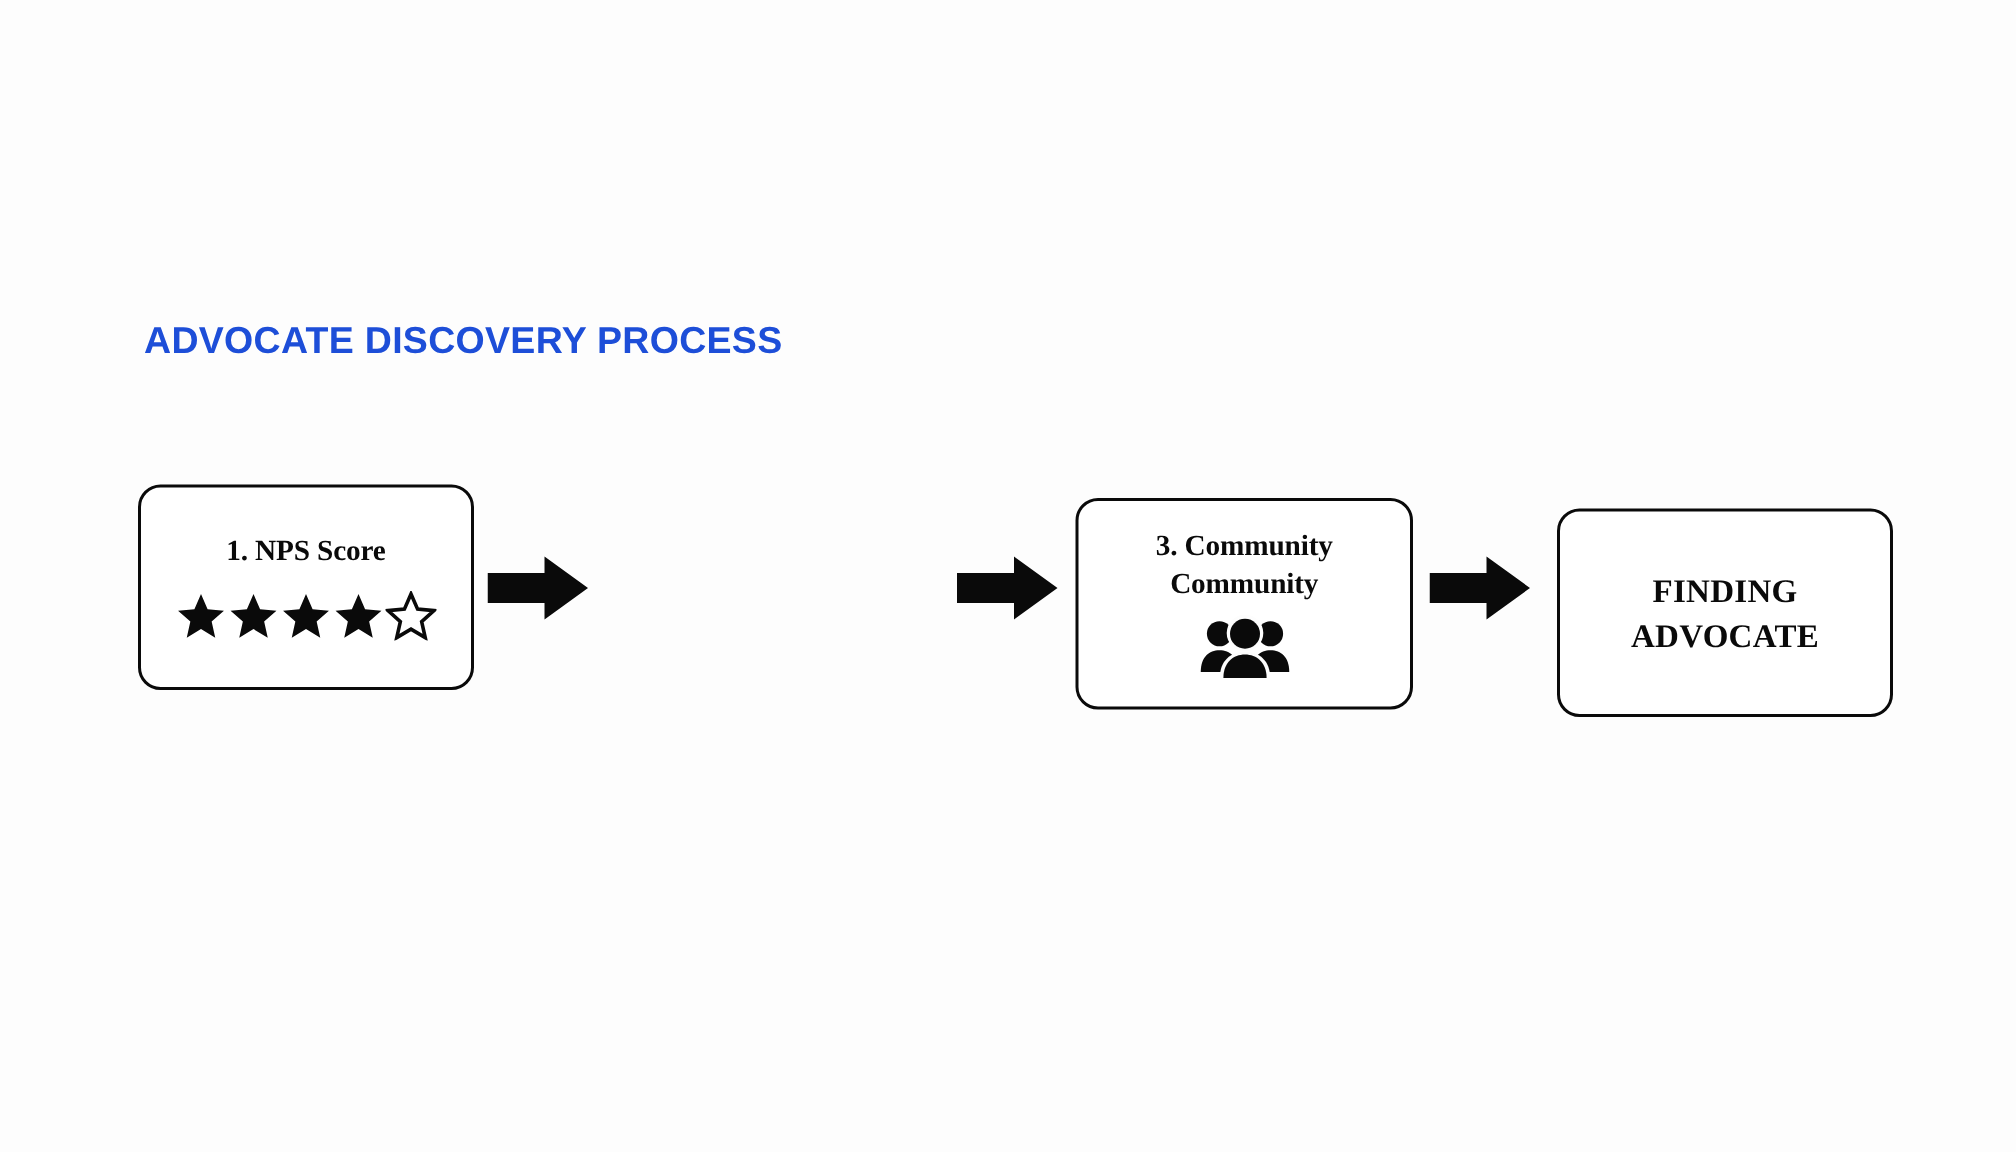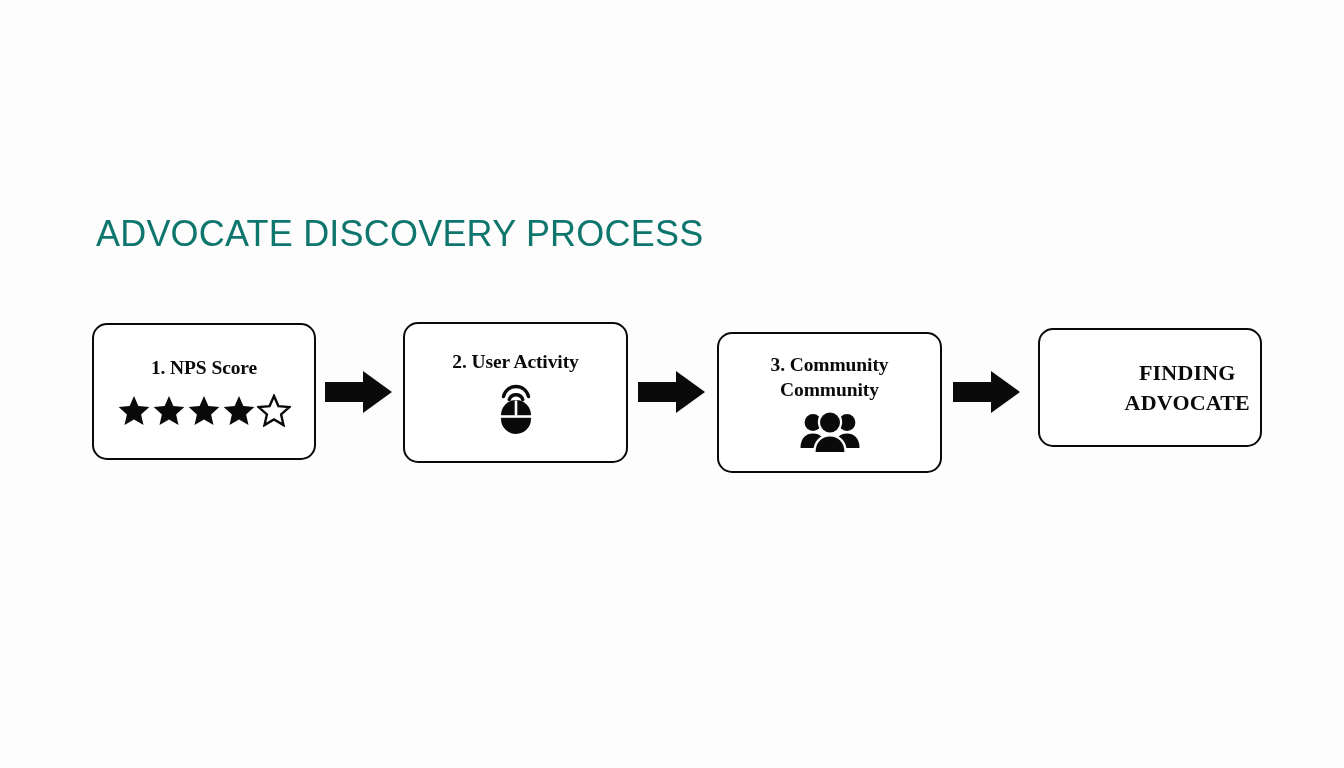--- a/index.html
+++ b/index.html
@@ -18,26 +18,26 @@
   #canvas {
     position: absolute;
     inset: 0;
   }
 
   
   .title {
     position: absolute;
     left: 96px;
     top: 214px;
-    font-size: 36px;
-    font-weight: 400;
+    font-size: 25px;
+    font-weight: 700;
     letter-spacing: 0.2px;
     line-height: 1.1;
     white-space: nowrap;
-    color: #0f766e;
+    color: #1d4ed8;
   }
 
   
   .flow {
     position: absolute;
     left: 92px;
     top: 320px;
     width: 1170px;
     height: 144px;
     font-family: Liberation Serif, serif;
@@ -72,21 +72,21 @@
     margin-top: 8px;
     display: flex;
     align-items: center;
     justify-content: center;
   }
 
   
   #node-1 { left: 0px;    top: 3px; width: 224px; height: 137px; }
   #node-2 { left: 311px;  top: 2px; width: 225px; height: 141px; }
   #node-3 { left: 625px;  top: 0px; width: 225px; height: 141px; margin-top: 12px; }
-  #node-4 { left: 946px;  top: 8px; width: 224px; height: 119px; align-items: flex-end; }
+  #node-4 { left: 946px;  top: 19px; width: 224px; height: 139px; }
 
   
   .stars {
     display: flex;
     align-items: center;
     gap: 1px;
     margin-top: 6px;
   }
   .stars svg { display: block; }
 
@@ -131,36 +131,20 @@
         </div>
       </div>
     </div>
 
     <div class="arrow" id="arrow-1">
       <svg width="68" height="44" viewBox="0 0 68 44">
         <polygon points="0,12 38,12 38,1 67,22 38,43 38,32 0,32" fill="#0a0a0a"></polygon>
       </svg>
     </div>
 
-    <div class="node" id="node-2">
-      <div class="node-label">2. User Activity</div>
-      <div class="icon-slot">
-        <svg width="46" height="52" viewBox="0 0 46 52">
-
-          <path d="M10.5,13.5 A12.8,12.8 0 0 1 35.5,13.5" fill="none" stroke="#0a0a0a" stroke-width="3.4" stroke-linecap="round"></path>
-          <path d="M16.2,16.6 A7.2,7.2 0 0 1 29.8,16.6" fill="none" stroke="#0a0a0a" stroke-width="3.4" stroke-linecap="round"></path>
-
-          <rect x="8" y="17" width="30" height="34" rx="15" ry="15" fill="#0a0a0a"></rect>
-
-          <rect x="8" y="32.2" width="30" height="2.6" fill="#ffffff"></rect>
-
-          <rect x="21.7" y="17.5" width="2.6" height="15" fill="#ffffff"></rect>
-        </svg>
-      </div>
-    </div>
 
     <div class="arrow" id="arrow-2">
       <svg width="68" height="44" viewBox="0 0 68 44">
         <polygon points="0,12 38,12 38,1 67,22 38,43 38,32 0,32" fill="#0a0a0a"></polygon>
       </svg>
     </div>
 
     <div class="node" id="node-3">
       <div class="node-label">
         <div>3. Community</div>

